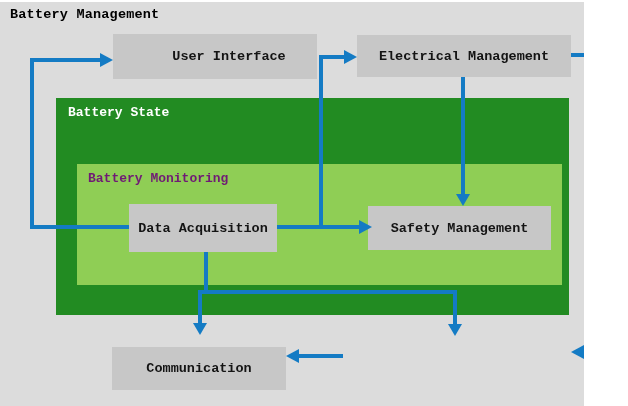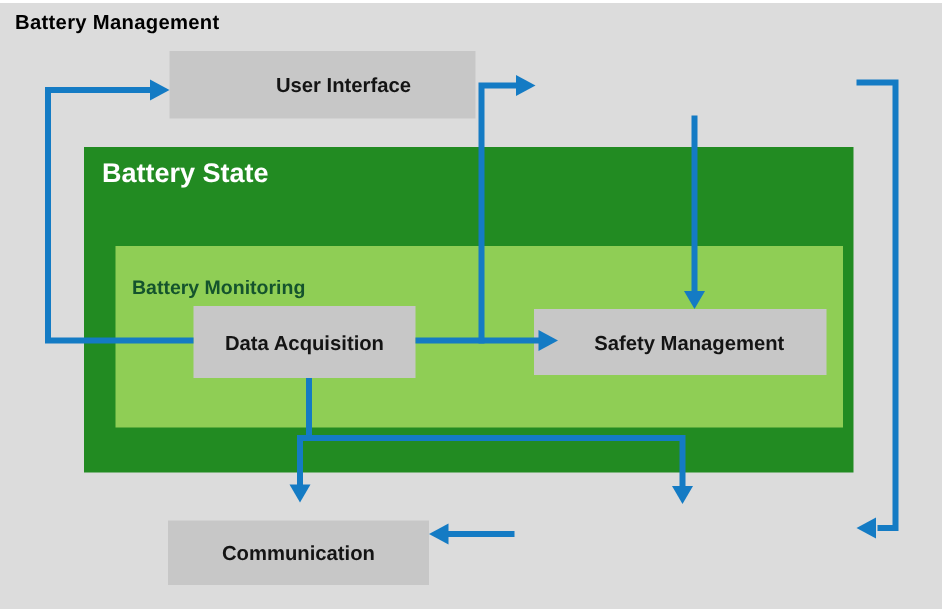--- a/index.html
+++ b/index.html
@@ -1,52 +1,52 @@
 <!DOCTYPE html>
 <html style="--background: #dcdcdc; --node-fill: #c7c7c7; --battery-state-fill: #228b22; --battery-monitoring-fill: #8fce55; --arrow: #147bc4; --title-text: #000000; --battery-state-text: #ffffff;"><head>
 <meta charset="utf-8">
 <style>
   html,body{margin:0;padding:0;}
   .stage{
-    position:relative;width:628px;height:406px;overflow:hidden;
+    position:relative;width:584px;height:406px;overflow:hidden;
     background:var(--background,#dcdcdc);
-    font-family:Liberation Sans, sans-serif;
+    font-family:Liberation Mono, monospace;
   }
   .top-border{position:absolute;left:0;top:0;width:100%;height:2px;background:#ffffff;}
   .title{
     position:absolute;left:10px;top:7px;
     font-size:13.5px;font-weight:bold;color:var(--title-text,#000);
     letter-spacing:0.2px;
   }
   .container{position:absolute;}
   .battery-state{
     left:56px;top:98px;width:513px;height:217px;
     background:var(--battery-state-fill,#228b22);
   }
   .battery-state .container-label{
     position:absolute;left:12px;top:7px;
-    font-size:18px;font-weight:bold;color:var(--battery-state-text,#fff);
+    font-size:13px;font-weight:bold;color:var(--battery-state-text,#fff);
   }
   .battery-monitoring{
     left:77px;top:164px;width:485px;height:121px;
     background:var(--battery-monitoring-fill,#8fce55);
   }
   .battery-monitoring .container-label{
-    position:absolute;left:11px;top:20px;
-    font-size:13px;font-weight:bold;color:#14532d;
+    position:absolute;left:11px;top:7px;
+    font-size:13px;font-weight:bold;color:#701a75;
   }
   .node{
     position:absolute;display:flex;align-items:center;justify-content:center;
     background:var(--node-fill,#c7c7c7);
     font-size:13.5px;font-weight:bold;color:#141414;text-align:center;
   }
   .n-user-interface{left:113px;top:34px;width:176px;height:45px;padding-left:28px;}
   .n-electrical{left:357px;top:35px;width:214px;height:42px;}
   .n-data-acq{left:129px;top:204px;width:148px;height:48px;}
-  .n-safety{left:356px;top:206px;width:183px;height:44px;padding-left:12px;}
+  .n-safety{left:368px;top:206px;width:183px;height:44px;}
   .n-communication{left:112px;top:335px;width:174px;height:43px;margin-top:12px;}
   .n-thermal{left:343px;top:336px;width:228px;height:42px;}
   svg.arrows{position:absolute;left:0;top:0;z-index:5;pointer-events:none;}
   svg.arrows polyline, svg.arrows line{
     fill:none;stroke:var(--arrow,#147bc4);stroke-width:4;
   }
   svg.arrows polygon{fill:var(--arrow,#147bc4);stroke:none;}
 </style>
 </head>
 <body>
@@ -61,20 +61,23 @@
     <span class="container-label">Battery State</span>
     <div class="container battery-monitoring" style="left:21px;top:66px;">
       <span class="container-label">Battery Monitoring</span>
     </div>
   </div>
 
   <div class="node n-user-interface">
     <span>User Interface</span>
   </div>
 
+  <div class="node n-electrical">
+    <span>Electrical Management</span>
+  </div>
 
   <div class="node n-data-acq">
     <span>Data Acquisition</span>
   </div>
 
   <div class="node n-safety">
     <span>Safety Management</span>
   </div>
 
   <div class="node n-communication">

